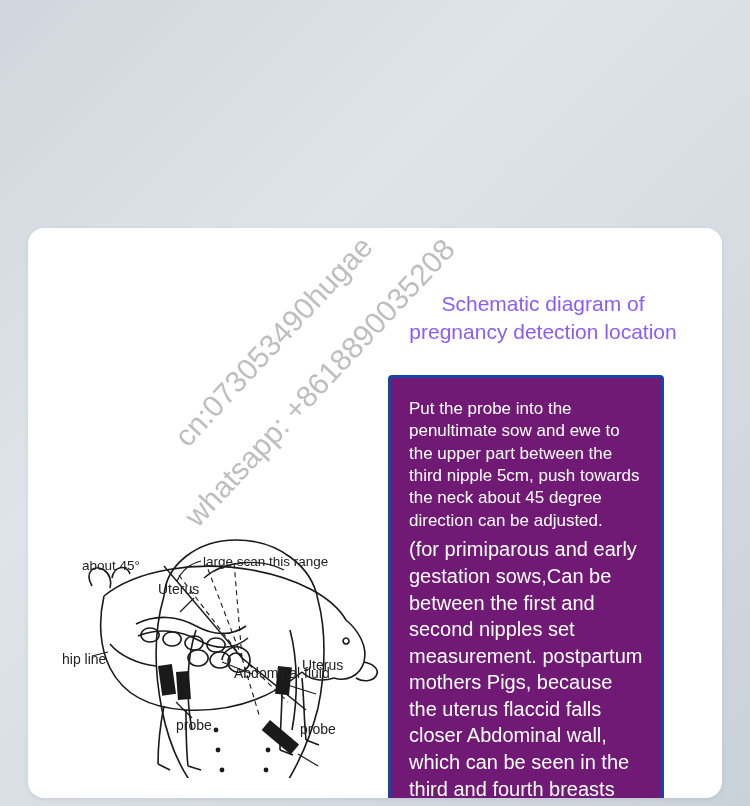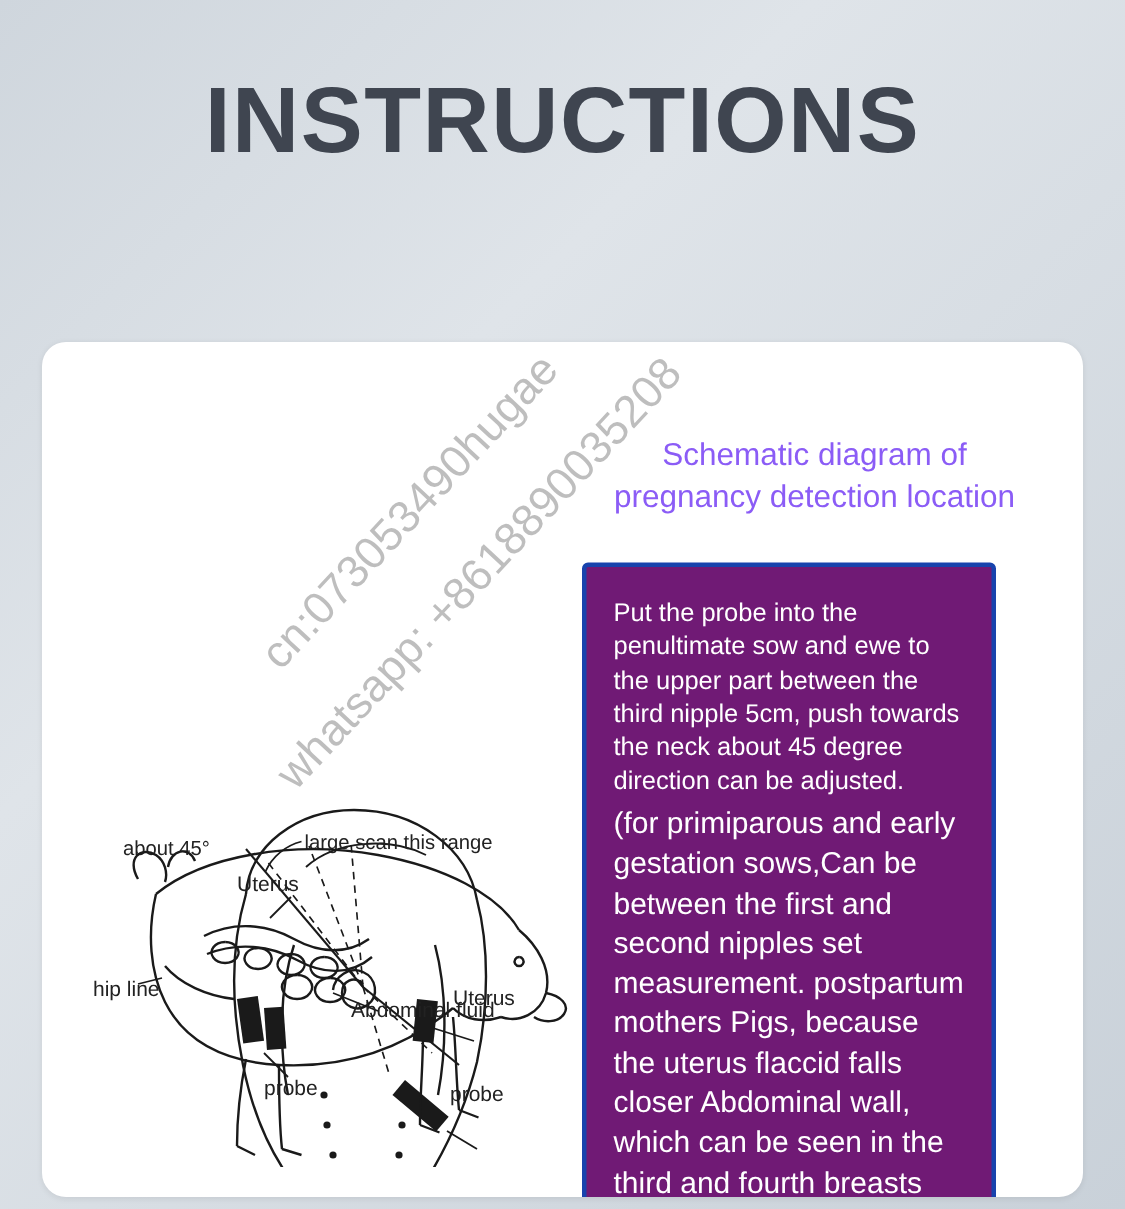--- a/index.html
+++ b/index.html
@@ -133,21 +133,20 @@
     top: 510px;
     transform: rotate(-47deg);
   }
 </style>
 </head>
 <body>
 
 <div class="page">
 
   <div class="header">
-    <div class="title">INSTRUCTIONS</div>
   </div>
 
   <div class="card">
 
     <div class="illus">
       <svg width="345" height="500" viewBox="0 0 345 500">
 
         <g fill="none" stroke="#1a1a1a" stroke-width="1.6">
 
           <path d="M118,318 C120,286 152,262 190,262 C232,262 266,288 272,322"></path>

